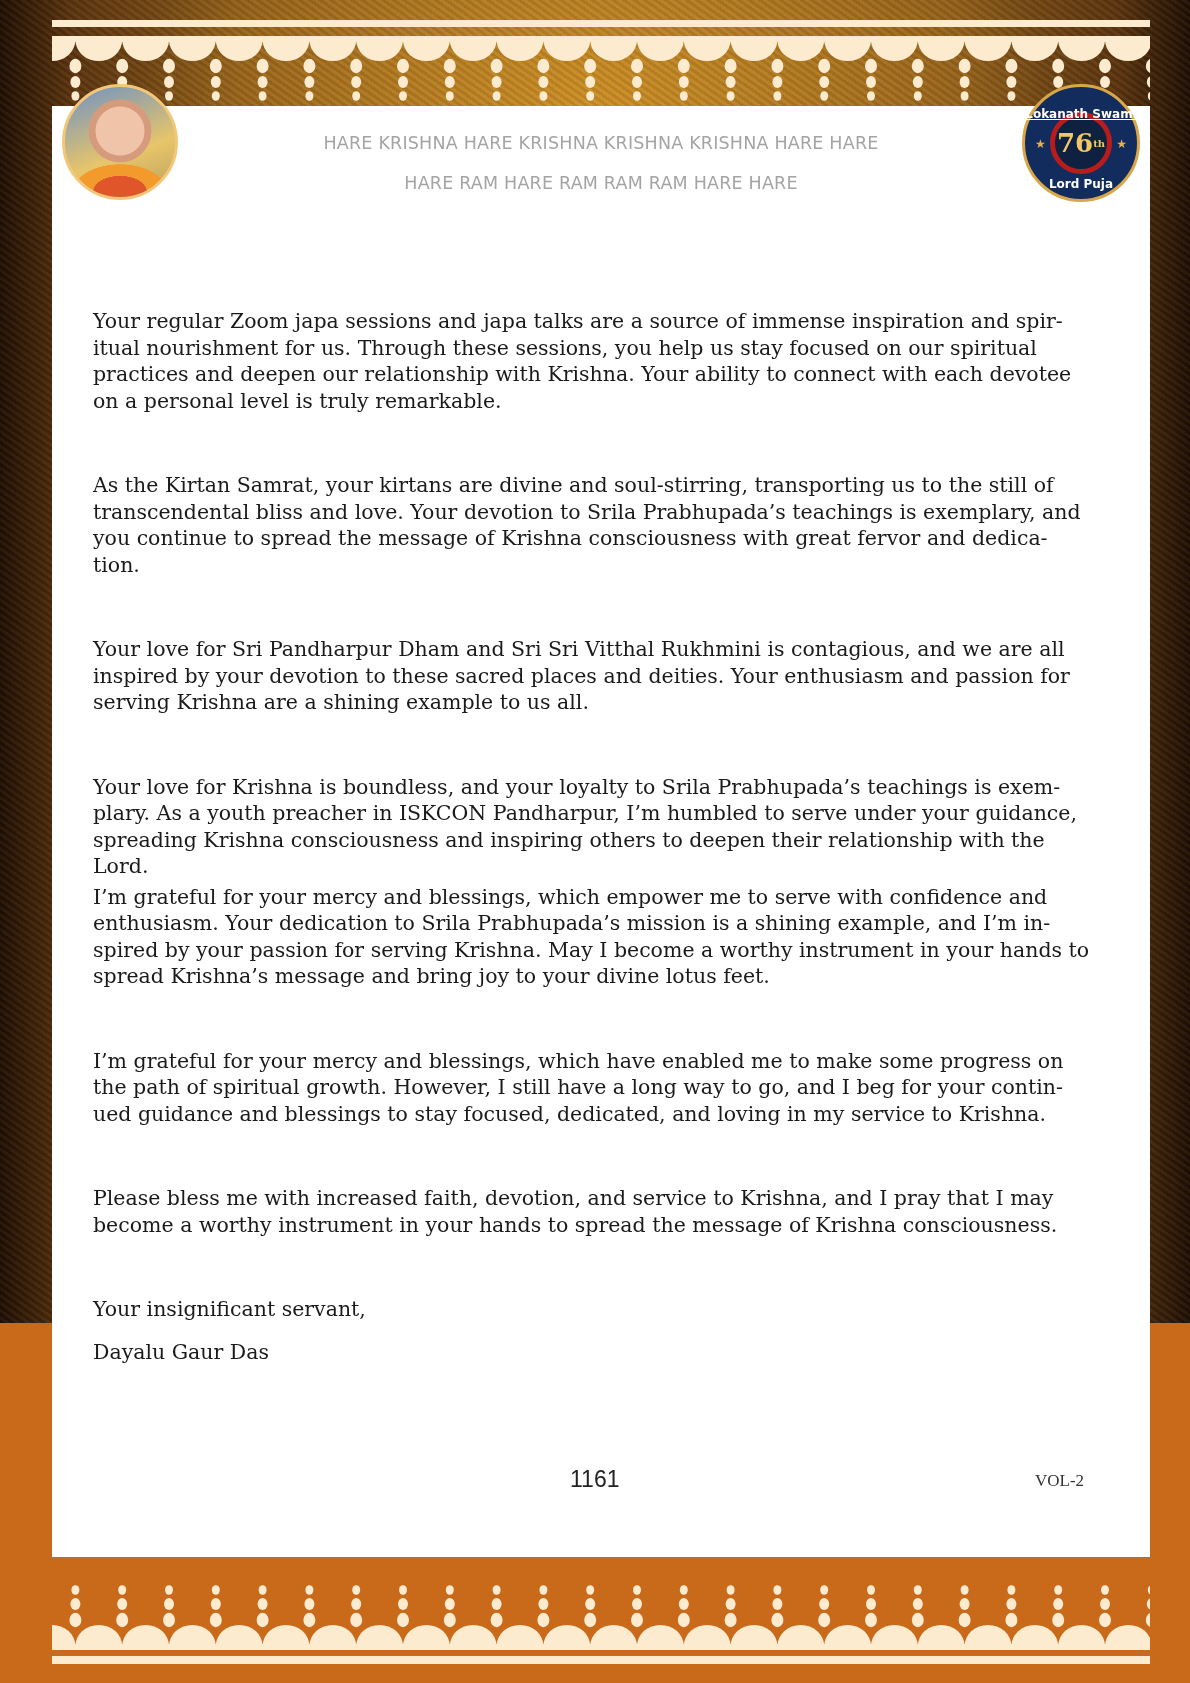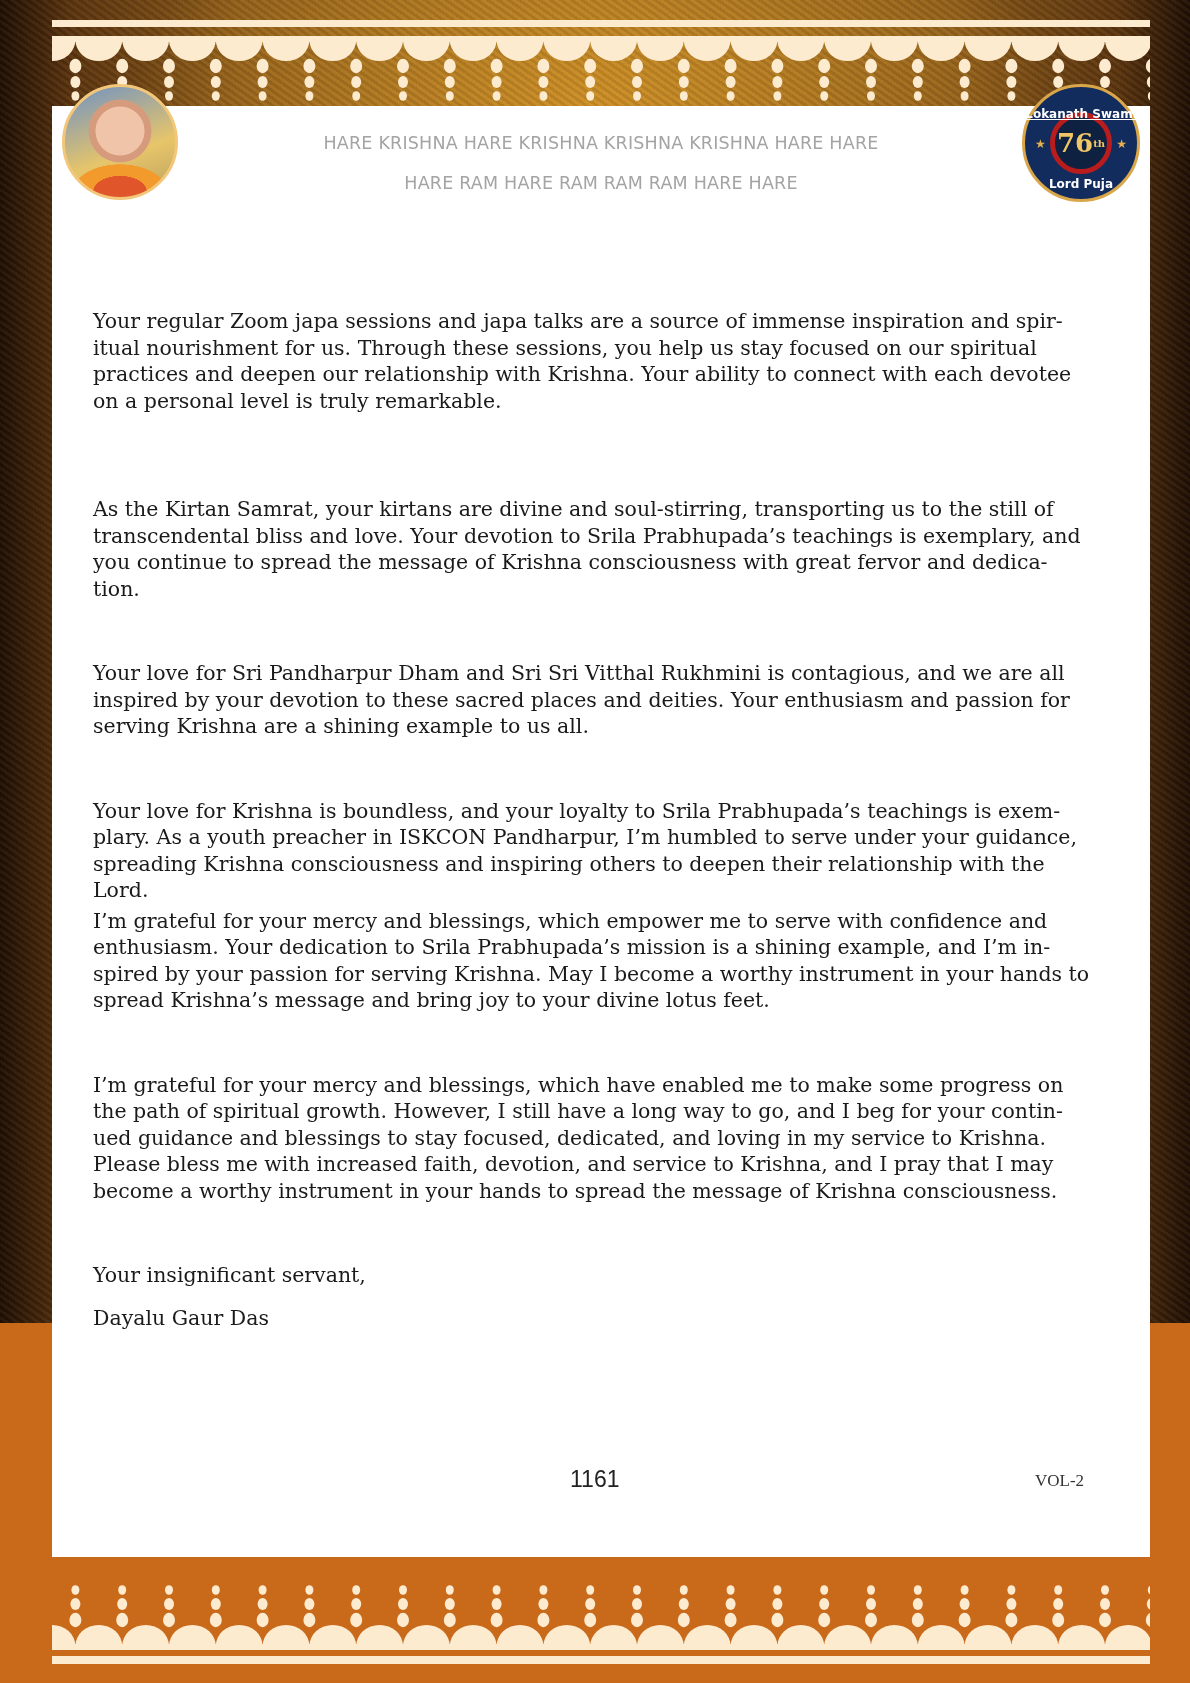--- a/index.html
+++ b/index.html
@@ -300,25 +300,25 @@
       <sup>th</sup>
   </div>
   <span class="badge-star" style="right:10px">★</span>
   <span class="badge-text-bottom">Lord Puja</span>
 </div>
 
 <div class="mantra" style="top:133px">HARE KRISHNA HARE KRISHNA KRISHNA KRISHNA HARE HARE</div>
 <div class="mantra" style="top:173px">HARE RAM HARE RAM RAM RAM HARE HARE</div>
 
 <div class="content">
-  <p style="margin-bottom:82px">Your regular Zoom japa sessions and japa talks are a source of immense inspiration and spir-itual nourishment for us. Through these sessions, you help us stay focused on our spiritual practices and deepen our relationship with Krishna. Your ability to connect with each devotee on a personal level is truly remarkable.</p>
+  <p style="margin-bottom:58px">Your regular Zoom japa sessions and japa talks are a source of immense inspiration and spir-itual nourishment for us. Through these sessions, you help us stay focused on our spiritual practices and deepen our relationship with Krishna. Your ability to connect with each devotee on a personal level is truly remarkable.</p>
   <p style="margin-bottom:58px">As the Kirtan Samrat, your kirtans are divine and soul-stirring, transporting us to the still of transcendental bliss and love. Your devotion to Srila Prabhupada’s teachings is exemplary, and you continue to spread the message of Krishna consciousness with great fervor and dedica-tion.</p>
   <p style="margin-bottom:58px">Your love for Sri Pandharpur Dham and Sri Sri Vitthal Rukhmini is contagious, and we are all inspired by your devotion to these sacred places and deities. Your enthusiasm and passion for serving Krishna are a shining example to us all.</p>
   <p style="margin-bottom:4px">Your love for Krishna is boundless, and your loyalty to Srila Prabhupada’s teachings is exem-plary. As a youth preacher in ISKCON Pandharpur, I’m humbled to serve under your guidance, spreading Krishna consciousness and inspiring others to deepen their relationship with the Lord.</p>
   <p style="margin-bottom:58px">I’m grateful for your mercy and blessings, which empower me to serve with confidence and enthusiasm. Your dedication to Srila Prabhupada’s mission is a shining example, and I’m in-spired by your passion for serving Krishna.  May I become a worthy instrument in your hands to spread Krishna’s message and bring joy to your divine lotus feet.</p>
-  <p style="">I’m grateful for your mercy and blessings, which have enabled me to make some progress on the path of spiritual growth. However, I still have a long way to go, and I beg for your contin-ued guidance and blessings to stay focused, dedicated, and loving in my service to Krishna.</p>
+  <p style="margin-bottom:58px">I’m grateful for your mercy and blessings, which have enabled me to make some progress on the path of spiritual growth. However, I still have a long way to go, and I beg for your contin-ued guidance and blessings to stay focused, dedicated, and loving in my service to Krishna.</p>
   <p style="margin-bottom:58px">Please bless me with increased faith, devotion, and service to Krishna, and I pray that I may become a worthy instrument in your hands to spread the message of Krishna consciousness.</p>
   <p style="margin-bottom:16px">Your insignificant servant,</p>
   <p style="margin-bottom:16px">Dayalu Gaur Das</p>
 </div>
 
 <div class="page-number">1161</div>
 <div class="vol">VOL-2</div>
 
 </body></html>

